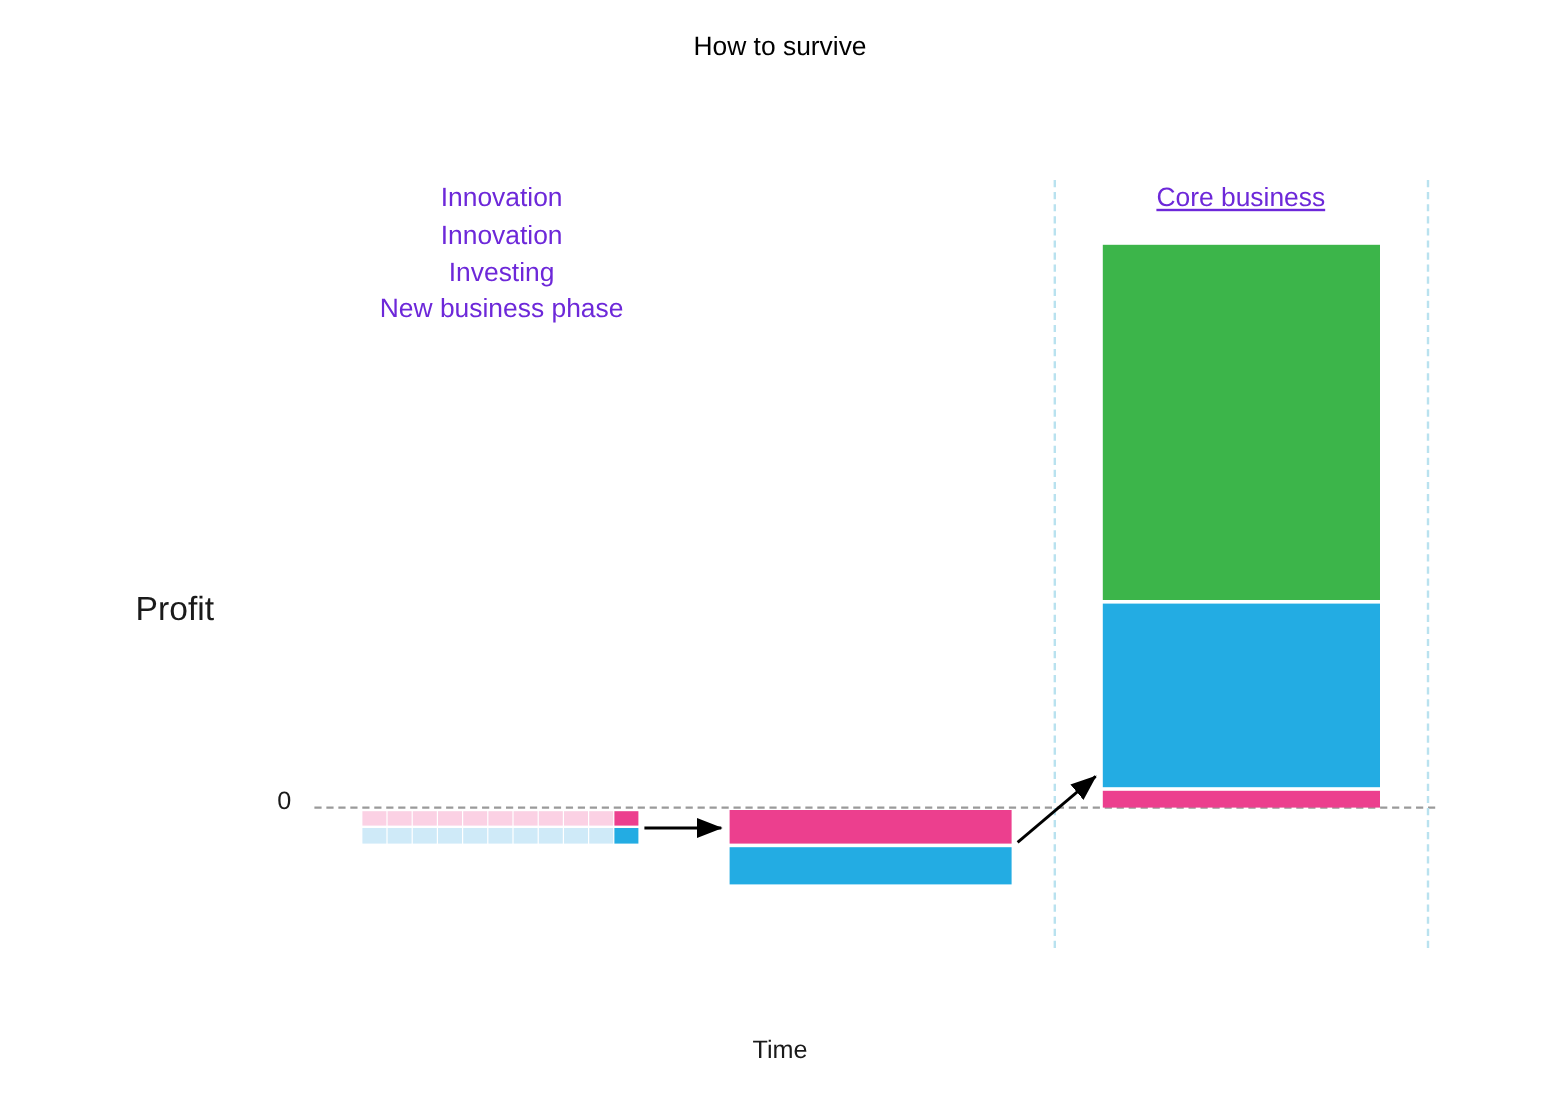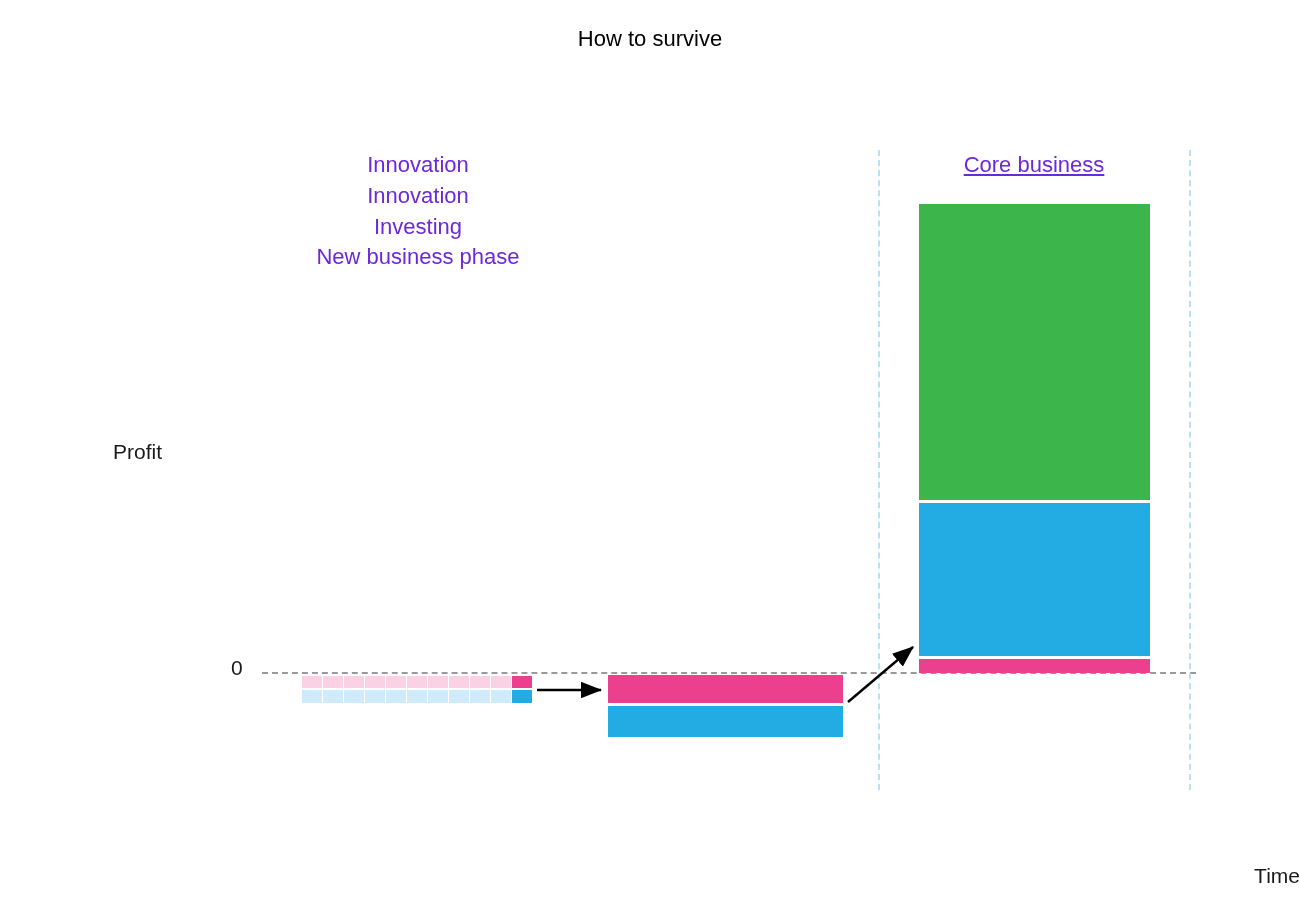--- a/index.html
+++ b/index.html
@@ -33,27 +33,27 @@
     text-align: center;
     font-size: 22px;
     line-height: 30.8px;
     color: #6d28d9;
   }
   #phase-label-0 { left: 268px; top: 150px; width: 300px; }
   #phase-label-1 { left: 586px; top: 150px; width: 280px; }
   #phase-label-2 { left: 894px; top: 150px; width: 280px; text-decoration: underline; }
 
   #y-axis-label {
-    left: 113px; top: 440px;
-    font-size: 21px;
+    left: 113px; top: 492px;
+    font-size: 28px;
   }
   #x-axis-label {
     left: 0; top: 864px;
     width: 1300px;
-    text-align: right;
+    text-align: center;
     font-size: 21px;
   }
   #zero-tick-label {
     left: 231px; top: 656px;
     font-size: 21px;
   }
 
   
   #zero-baseline {
     position: absolute;

